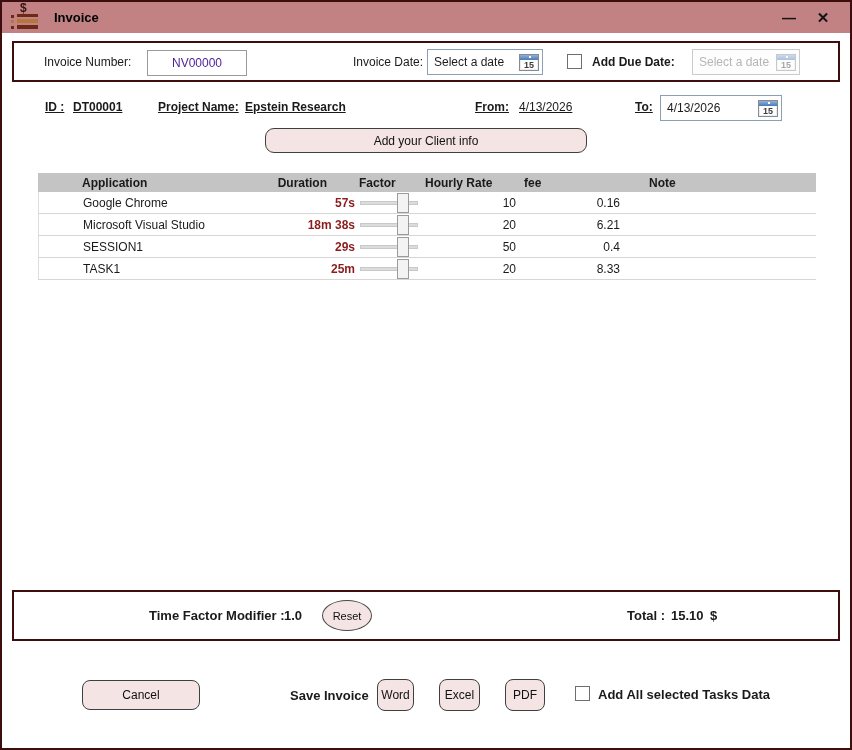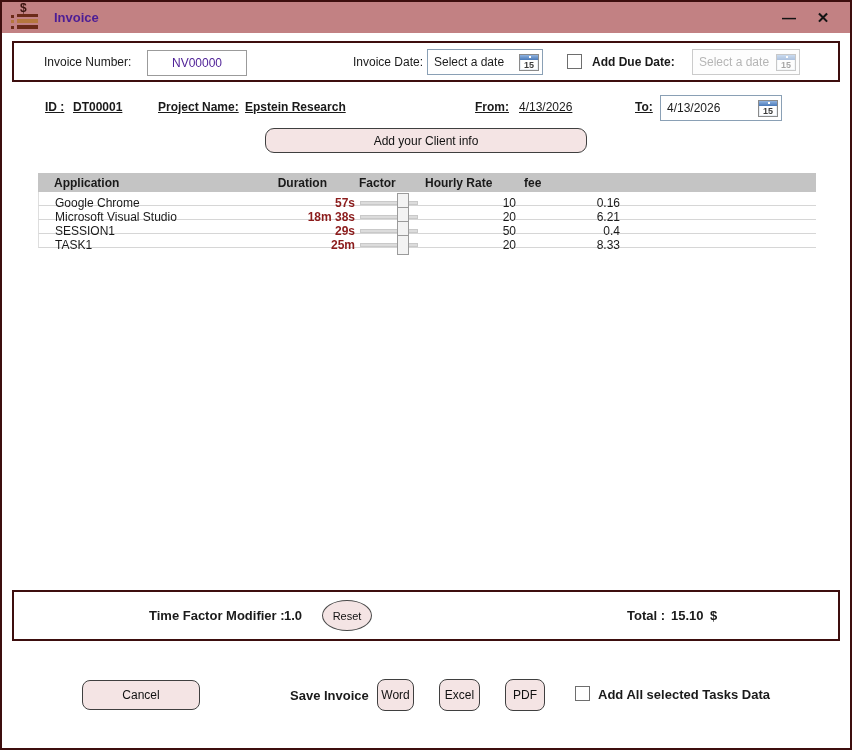--- a/index.html
+++ b/index.html
@@ -16,21 +16,21 @@
     position:absolute; left:0; top:0; right:0; height:31px;
     background:#c28183; display:flex; align-items:center;
   }
   .app-icon { position:relative; width:32px; height:27px; margin-left:6px; display:block; }
   .app-icon .dollar { position:absolute; top:-3px; left:12px; color:#3a130e; font-weight:bold; font-size:12px; }
   .app-icon .bar { position:absolute; left:9px; width:21px; height:4px; }
   .app-icon .bar::before { content:''; position:absolute; left:-6px; top:1px; width:3px; height:3px; background:inherit; }
   .app-icon .b1 { top:10px; background:#6b2a18; height:3px; }
   .app-icon .b2 { top:15px; background:#b5773e; }
   .app-icon .b3 { top:21px; background:#6b2a18; }
-  .title { font-size:13px; font-weight:bold; color:#4c1d95; margin-left:14px; }
+  .title { font-size:13px; font-weight:bold; color:#000000; margin-left:14px; }
   .win-btns { margin-left:auto; display:flex; align-items:center; }
   .win-btn { width:34px; text-align:center; font-size:14px; font-weight:bold; color:#141414; cursor:default; }
   .win-btn.close { font-size:15px; margin-right:10px; }
 
   
   .topbox {
     position:absolute; left:10px; top:39px; width:828px; height:41px;
     border:2px solid #3d0e0e; background:#fff;
   }
   .topbox .lbl { position:absolute; top:12px; font-size:12px; }
@@ -67,22 +67,22 @@
   }
   .client-btn { position:absolute; left:263px; top:126px; width:322px; height:25px; border-radius:9px; }
 
   
   .tbl { position:absolute; left:36px; top:171px; width:778px; }
   .trow, .thead {
     display:grid; grid-template-columns:214px 105px 66px 95px 107px 1fr;
     align-items:center;
   }
   .thead { height:19px; background:#c4c4c4; font-size:12px; font-weight:bold; }
-  .trow { height:14px; background:#fff; border-bottom:1px solid #d6d6d6; border-left:1px solid #dedede; font-size:12px; }
-  .h-app, .c-app { text-align:left;margin-left:16px; }
+  .trow { height:22px; background:#fff; border-bottom:1px solid #d6d6d6; border-left:1px solid #dedede; font-size:12px; }
+  .h-app, .c-app { padding-left:44px; text-align:left; }
   .h-dur { text-align:right; padding-right:30px; }
   .c-dur { text-align:right; padding-right:3px; font-weight:bold; color:#8c1c1c; }
   .h-fac { padding-left:2px; }
   .h-rate { padding-left:2px; }
   .c-rate { text-align:right; padding-right:3px; }
   .h-fee { padding-left:6px; }
   .c-fee { text-align:right; padding-right:6px; }
   .h-note { padding-left:24px; }
   .c-note { text-align:center; }
   .factor-slider { position:relative; width:60px; height:22px; margin-left:2px; }
@@ -170,20 +170,21 @@
 
   <button class="pinkbtn client-btn">Add your Client info</button>
 
   <div class="tbl">
     <div class="thead">
       <span class="h-app">Application</span>
       <span class="h-dur">Duration</span>
       <span class="h-fac">Factor</span>
       <span class="h-rate">Hourly Rate</span>
       <span class="h-fee">fee</span>
+      <span class="h-note">Note</span>
     </div>
 
     <div class="trow">
       <span class="c-app">Google Chrome</span>
       <span class="c-dur">57s</span>
       <span class="factor-slider">
         <span class="track"></span>
         <span class="thumb" style="left: 72%;"></span>
       </span>
       <span class="c-rate">10</span>

